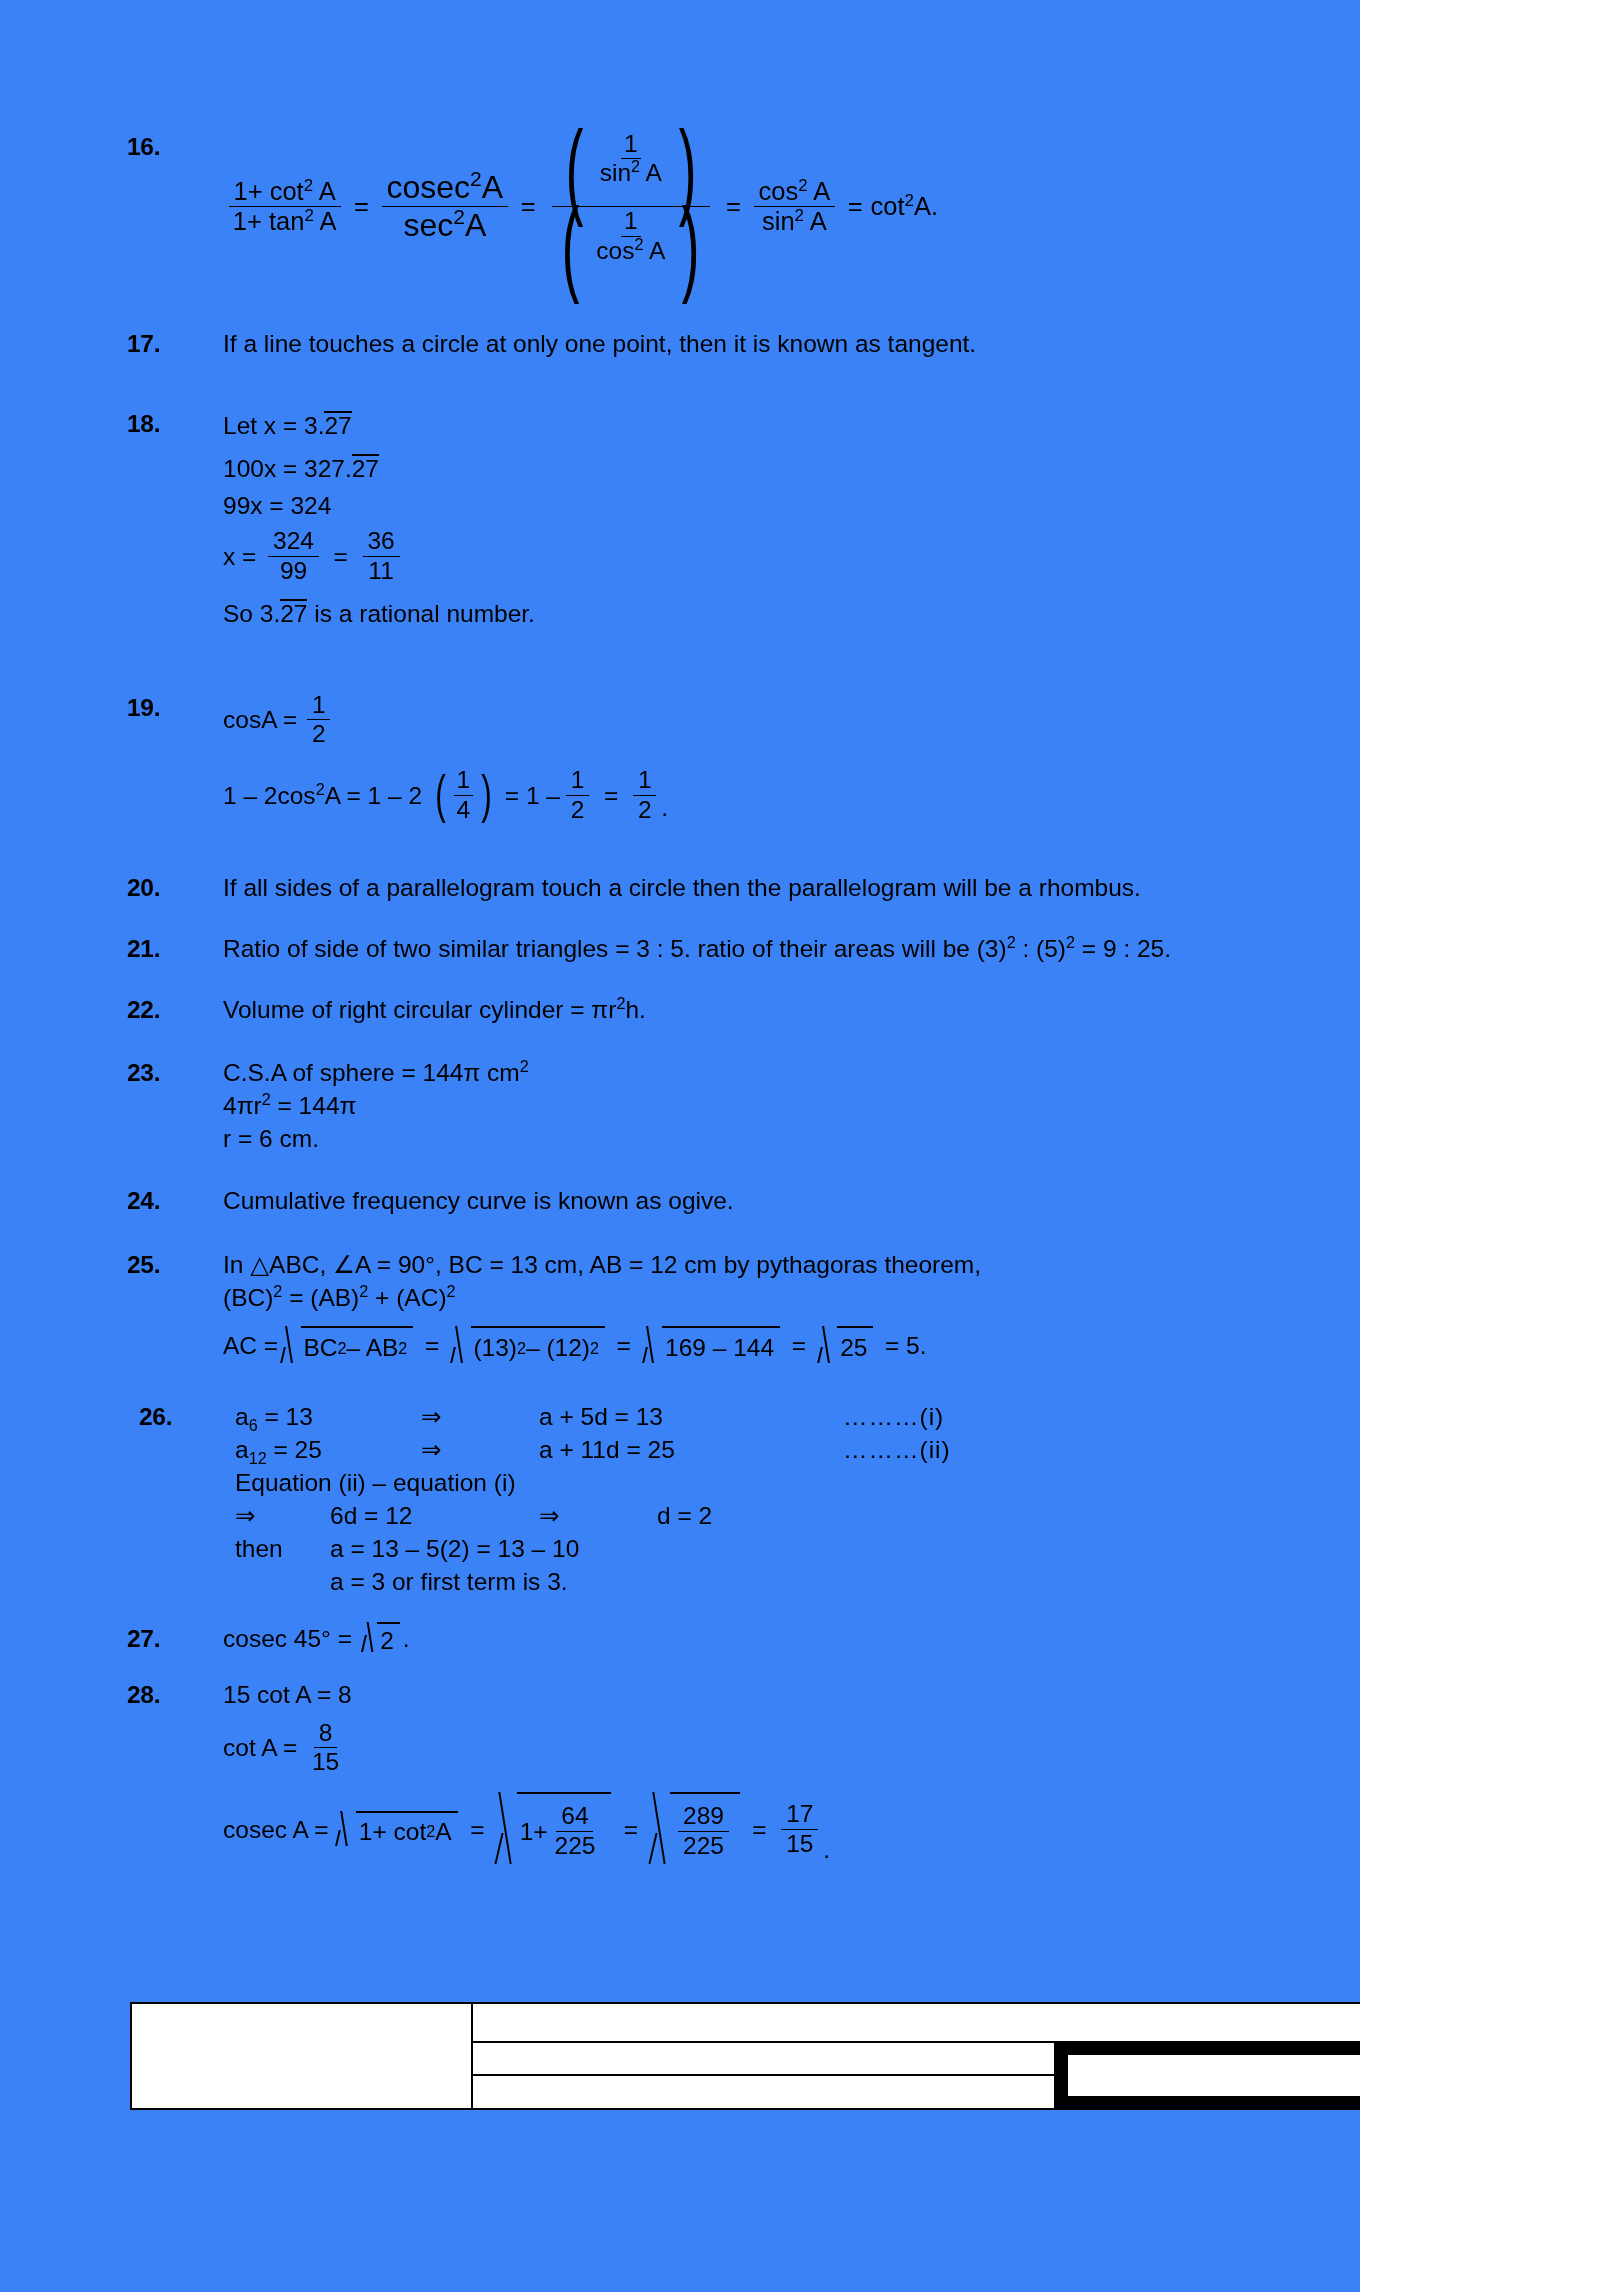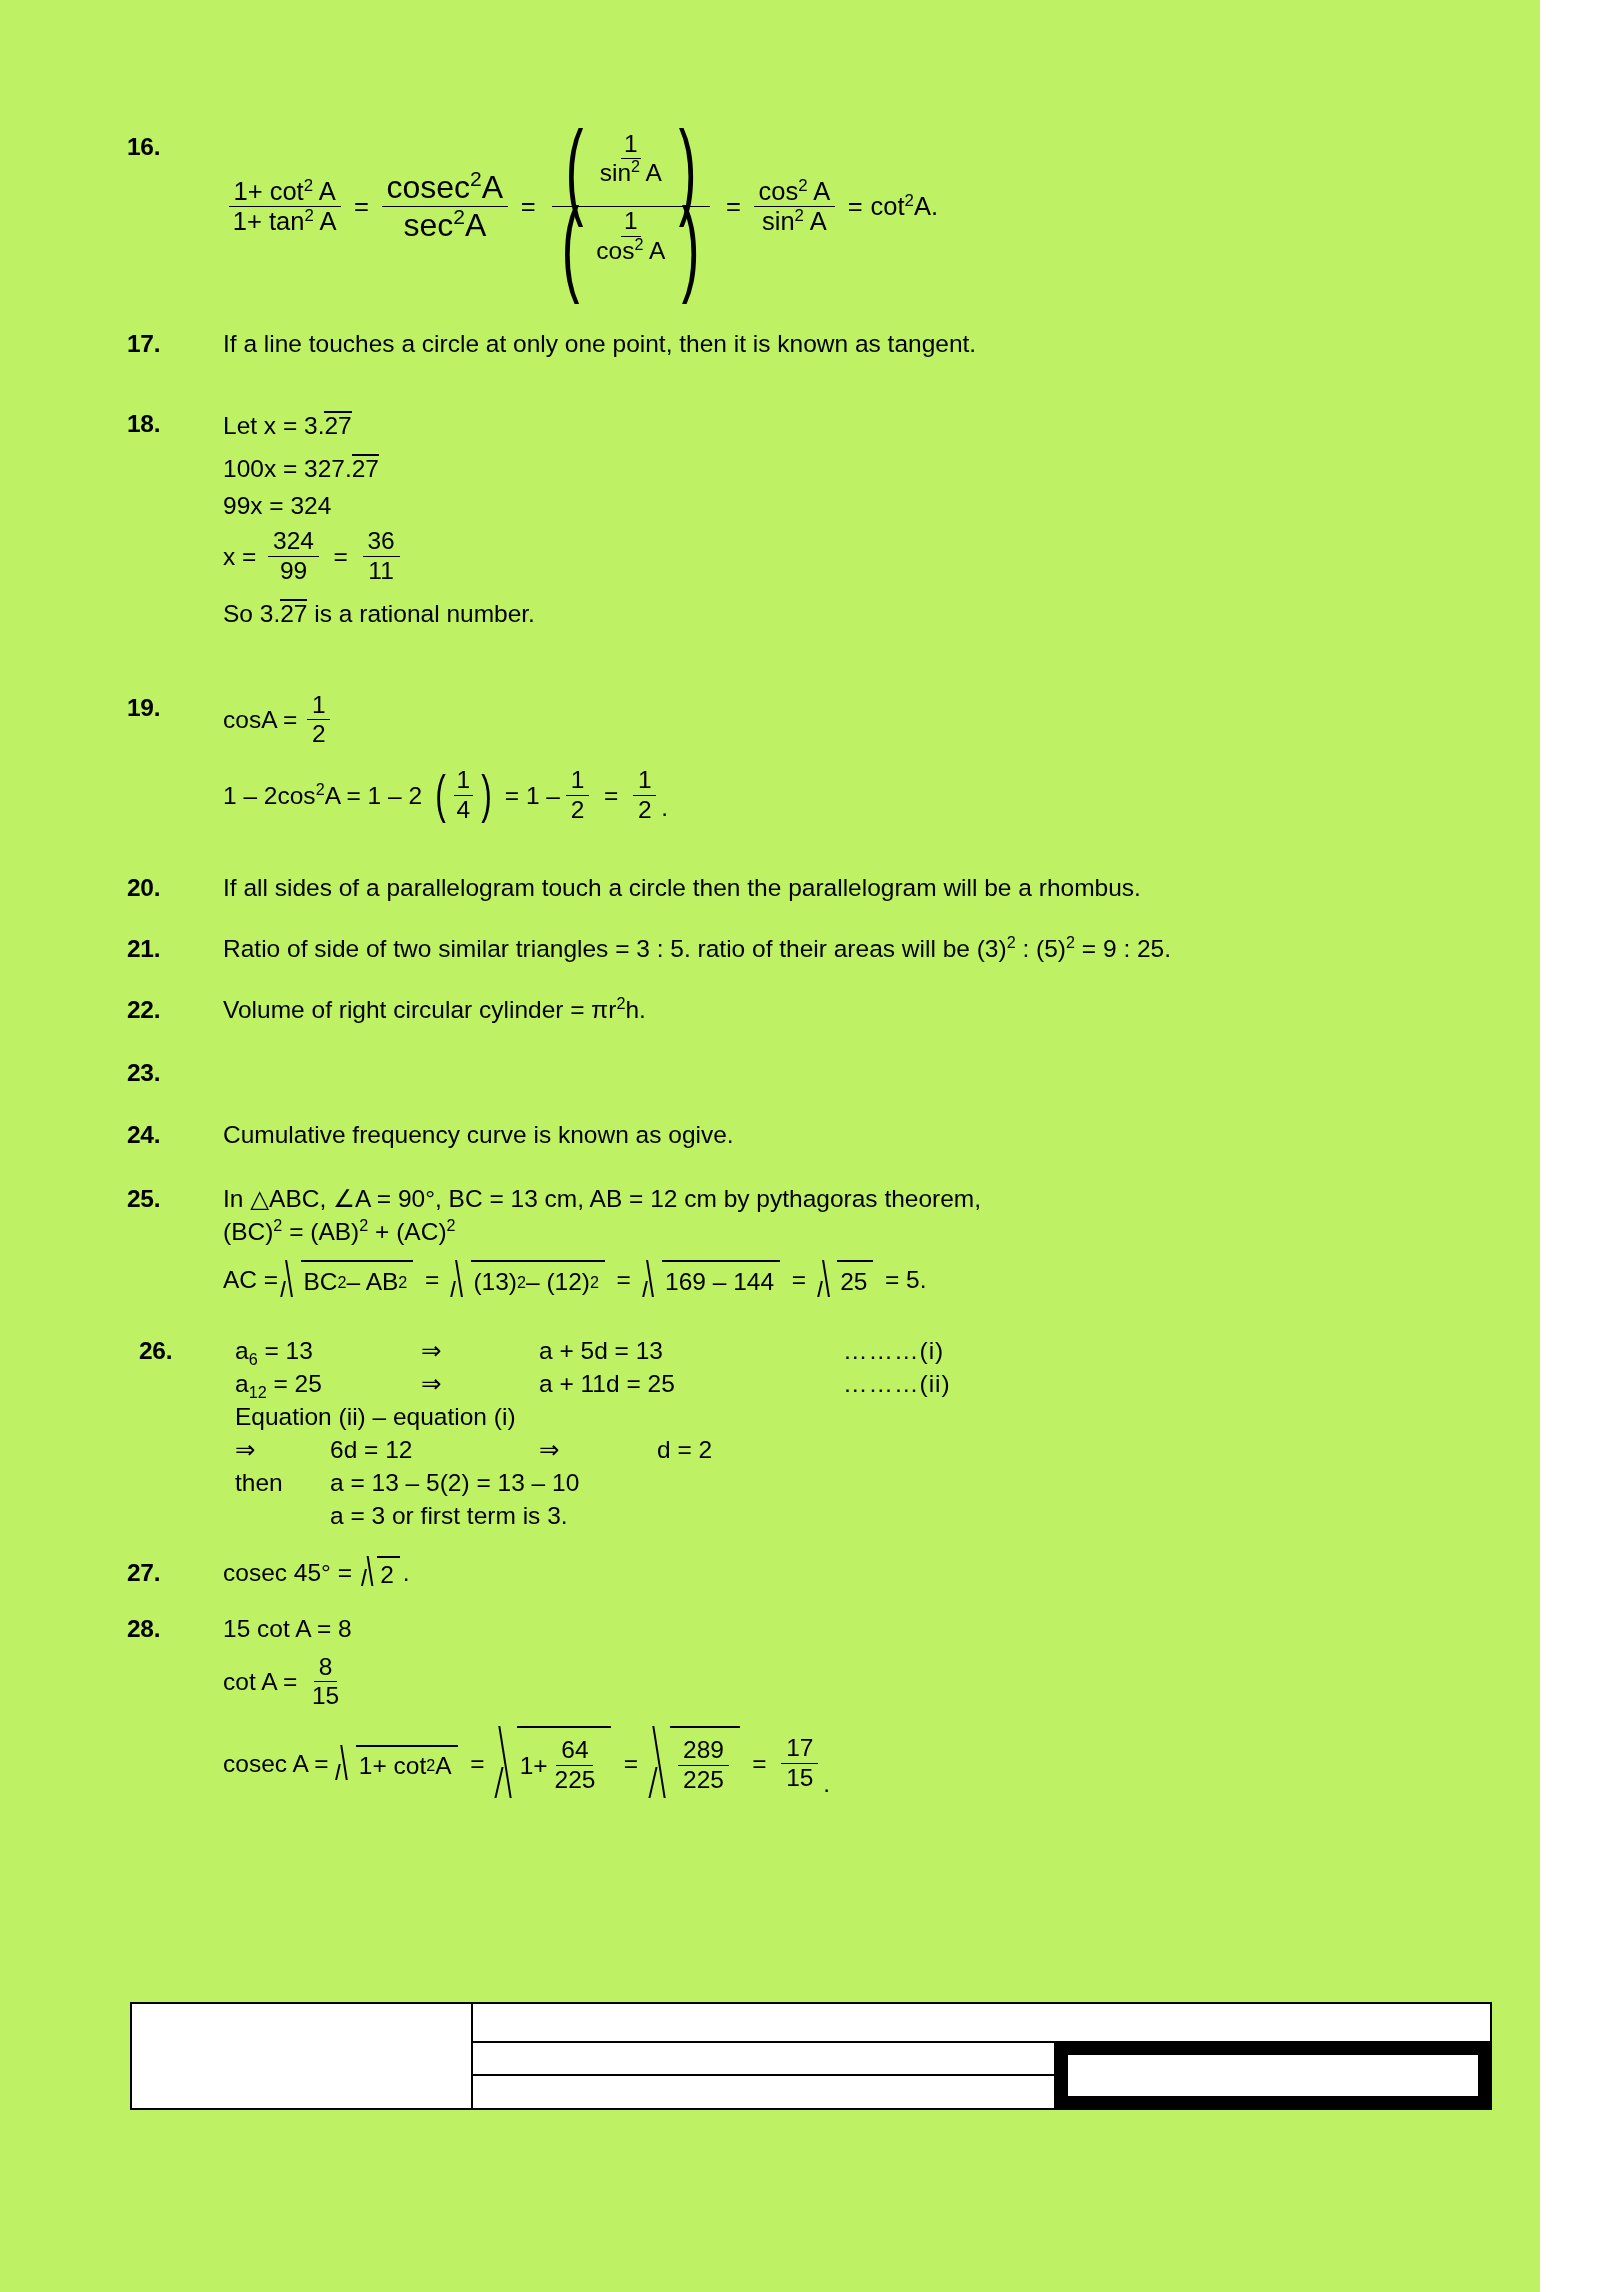--- a/index.html
+++ b/index.html
@@ -7,23 +7,23 @@
     margin: 0;
     padding: 0;
     background: #ffffff;
   }
   body {
     font-family: "Liberation Sans", sans-serif;
     color: #000000;
   }
   .page {
     position: relative;
-    width: 1540px;
+    width: 1360px;
     height: 2293px;
-    background: #bef264;
+    background: #3b82f6;
     overflow: hidden;
   }
   .content {
     position: absolute;
     left: 0;
     top: 0;
     width: 1620px;
   }
 
   
@@ -333,20 +333,25 @@
 
     <div class="item" style="margin-top:28px;">
       <div class="num">22.</div>
       <div class="body">
         <div class="line"><span>Volume of right circular cylinder = πr</span><sup>2</sup><span>h.</span></div>
       </div>
     </div>
 
     <div class="item" style="margin-top:30px;">
       <div class="num">23.</div>
+      <div class="body">
+        <div class="line"><span>C.S.A of sphere = 144π cm</span><sup>2</sup></div>
+        <div class="line"><span>4πr</span><sup>2</sup><span> = 144π</span></div>
+        <div class="line">r = 6 cm.</div>
+      </div>
     </div>
 
     <div class="item" style="margin-top:29px;">
       <div class="num">24.</div>
       <div class="body">
         <div class="line">Cumulative frequency curve is known as ogive.</div>
       </div>
     </div>
 
     <div class="item" style="margin-top:31px;">

